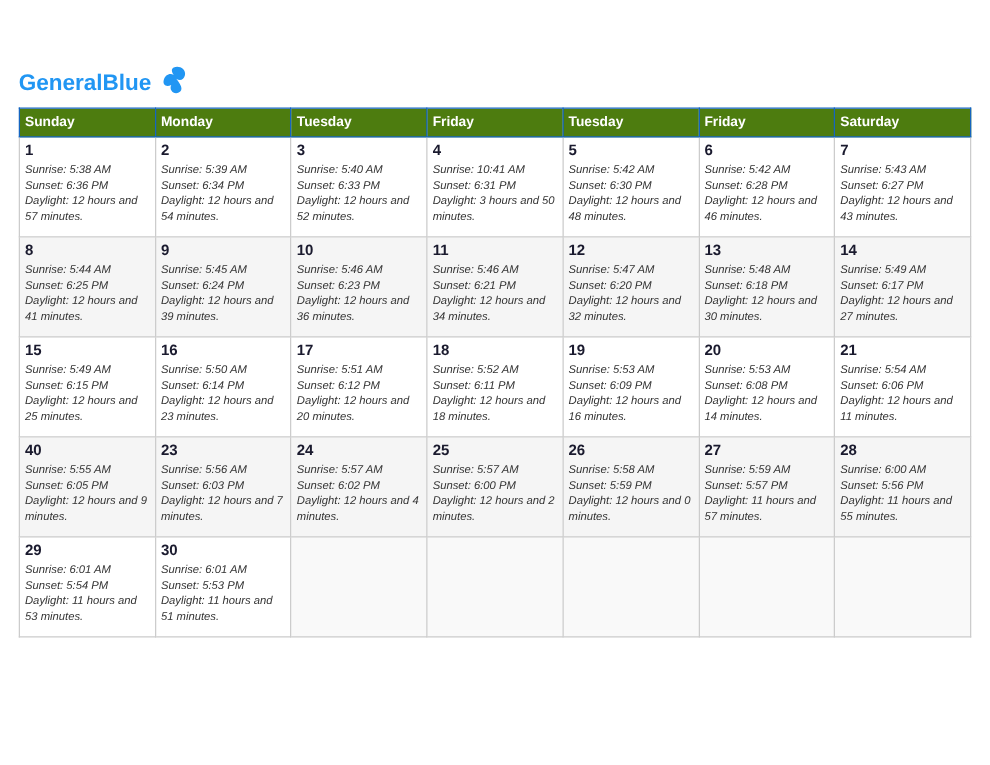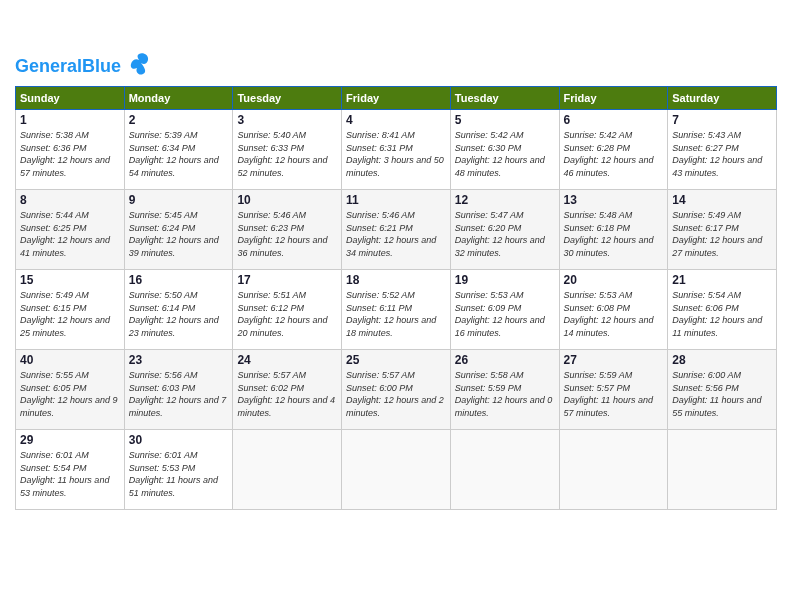--- a/index.html
+++ b/index.html
@@ -144,21 +144,21 @@
         <span class="day-num">3</span>
         <div class="day-info">
           <span>Sunrise: 5:40 AM</span><br>
           <span>Sunset: 6:33 PM</span><br>
           <span>Daylight: 12 hours and 52 minutes.</span>
         </div>
       </td>
           <td>
         <span class="day-num">4</span>
         <div class="day-info">
-          <span>Sunrise: 8:41 AM</span><br>
+          <span>Sunrise: 10:41 AM</span><br>
           <span>Sunset: 6:31 PM</span><br>
           <span>Daylight: 3 hours and 50 minutes.</span>
         </div>
       </td>
           <td>
         <span class="day-num">5</span>
         <div class="day-info">
           <span>Sunrise: 5:42 AM</span><br>
           <span>Sunset: 6:30 PM</span><br>
           <span>Daylight: 12 hours and 48 minutes.</span>

